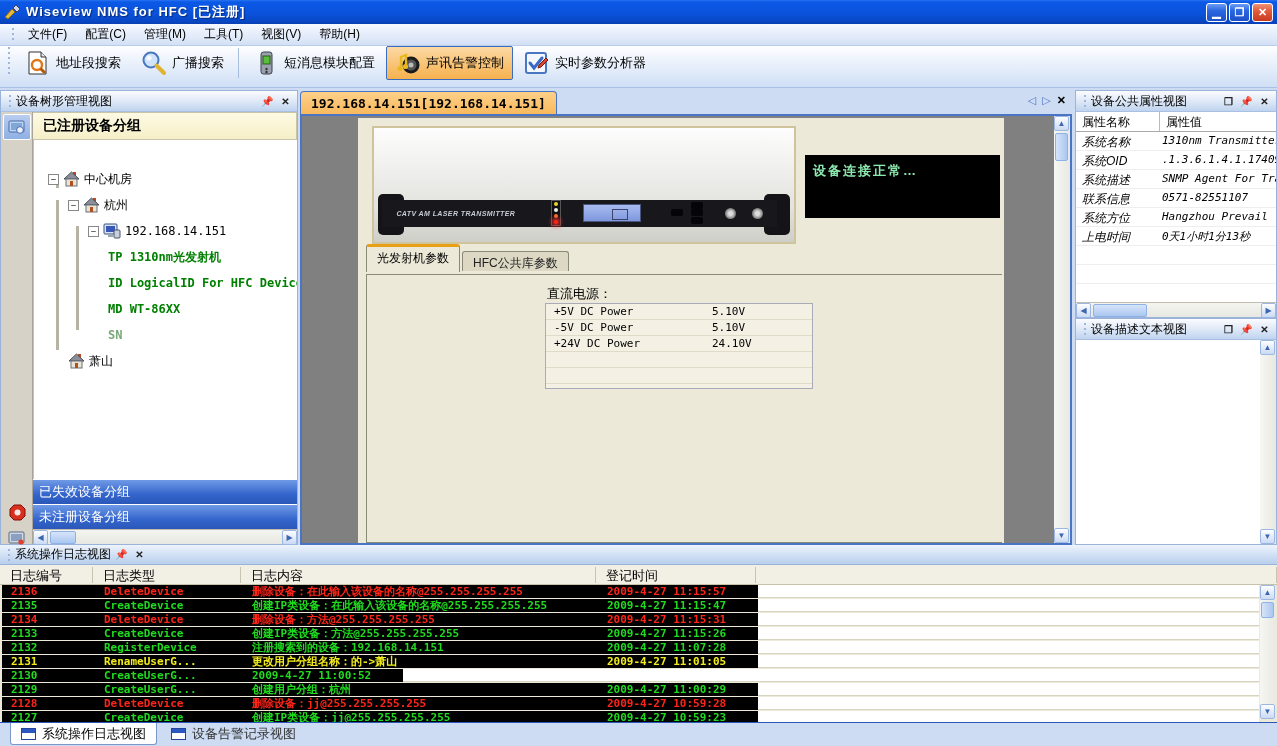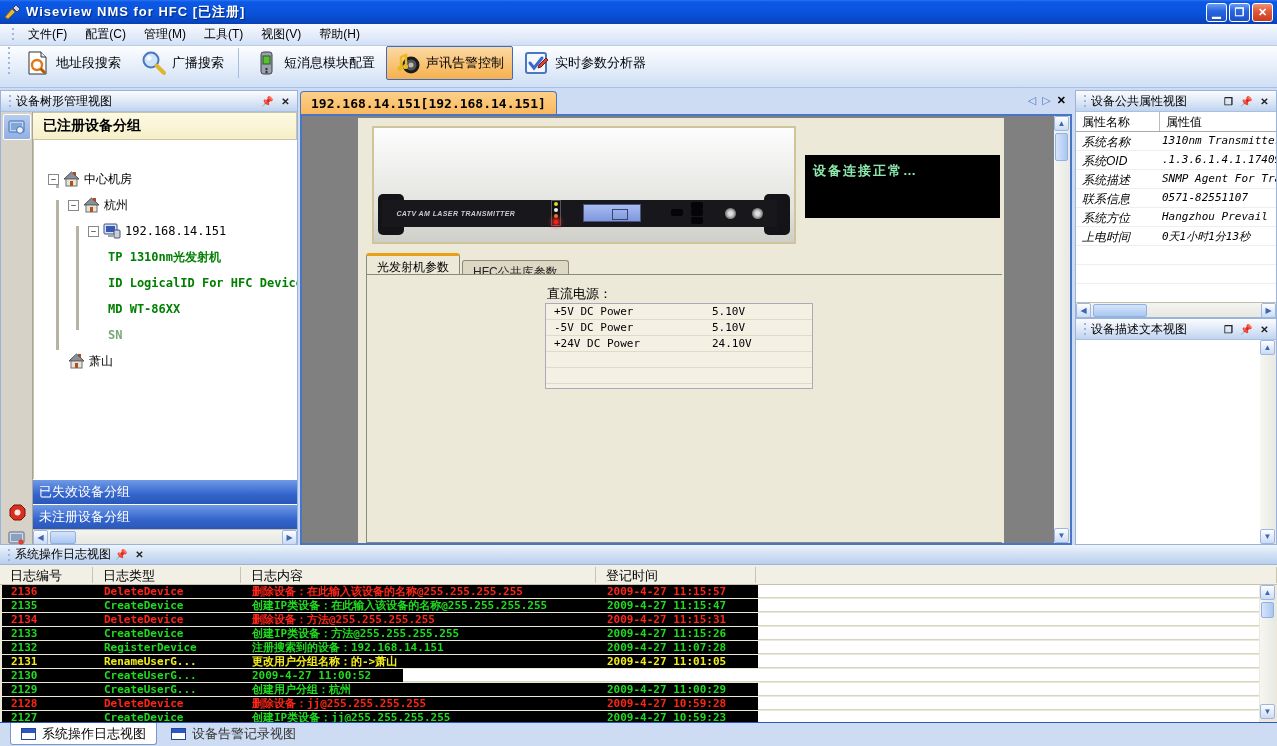--- a/index.html
+++ b/index.html
@@ -111,21 +111,21 @@
   .btn-cluster { width:66px; height:22px; margin-left:16px; position:relative; }
   .btn-cluster i { position:absolute; width:12px; height:7px; background:#050507; border-radius:2px; }
   .btn-cluster i:nth-child(1){ left:26px; top:0; } .btn-cluster i:nth-child(2){ left:26px; bottom:0; }
   .btn-cluster i:nth-child(3){ left:6px; top:7px; } .btn-cluster i:nth-child(4){ right:6px; top:7px; }
   .conn { width:11px; height:11px; border-radius:50%; background:radial-gradient(circle,#ddd 25%,#777 70%); margin-left:8px; flex:none; }
 
   .status-box { position:absolute; left:447px; top:37px; width:195px; height:63px; background:#000;
     color:#8ce8ae; font-size:13px; font-weight:bold; padding:7px 8px; letter-spacing:2px; }
 
   
-  .ptabs { position:absolute; left:8px; top:134px; display:flex; align-items:flex-end;text-align:right; }
+  .ptabs { position:absolute; left:8px; top:125px; display:flex; align-items:flex-end;text-align:right; }
   .ptab { padding:3px 10px; border:1px solid #8a8a78; border-bottom:none; border-radius:3px 3px 0 0;
     background:#ece9d8; font-size:12px; margin-right:2px; }
   .ptab.on { border-top:3px solid #e8a016; position:relative; top:1px; background:#ece9d8; font-weight:normal; padding-bottom:5px; }
   .ptab.off { background:#dcd8c4; color:#222; height:20px; }
   .ptab-area { position:absolute; left:8px; top:156px; right:2px; bottom:0; border:1px solid #8a8a78;
     border-right:none; background:#ece9d8; }
 
   .dc-label { position:absolute; left:180px; top:10px; font-size:13px; }
   .dc-table { position:absolute; left:178px; top:28px; width:268px; height:86px; border:1px solid #aab; background:#f4f1e4; }
   .dc-head { display:flex; height:19px; background:#ece9d8; border-bottom:1px solid #c6c2ae; }

